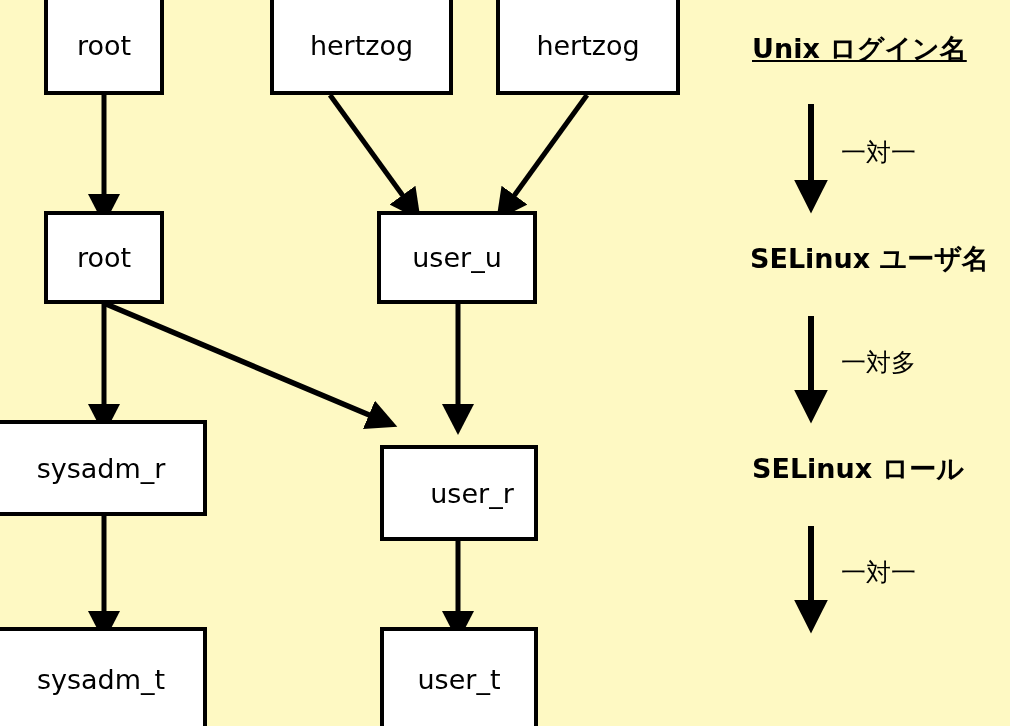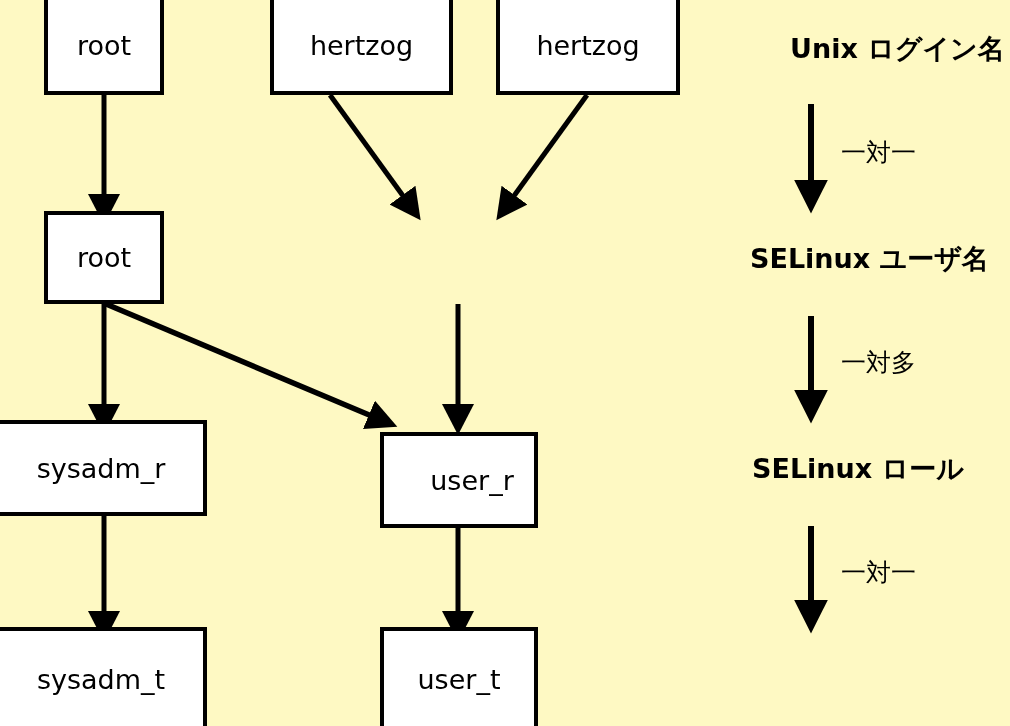--- a/index.html
+++ b/index.html
@@ -135,38 +135,41 @@
   </div>
 
   <div class="node" style="left:496px; top:-5px; width:184px; height:100px;">
     <span class="node-label">hertzog</span>
   </div>
 
   <div class="node" style="left:44px; top:211px; width:120px; height:93px;">
     <span class="node-label">root</span>
   </div>
 
+  <div class="node" style="left:377px; top:211px; width:160px; height:93px;">
+    <span class="node-label">user_u</span>
+  </div>
 
   <div class="node" style="left:-5px; top:420px; width:212px; height:96px;">
     <span class="node-label">sysadm_r</span>
   </div>
 
-  <div class="node" style="left:380px; top:432px; width:158px; height:96px;padding-left:26px;">
+  <div class="node" style="left:380px; top:445px; width:158px; height:96px;padding-left:26px;">
     <span class="node-label">user_r</span>
   </div>
 
   <div class="node" style="left:-5px; top:627px; width:212px; height:104px;">
     <span class="node-label">sysadm_t</span>
   </div>
 
   <div class="node" style="left:380px; top:627px; width:158px; height:104px;">
     <span class="node-label">user_t</span>
   </div>
 
-  <div class="legend-label" style="left:790px; top:35px;">Unix ログイン名</div>
+  <div class="legend-label" style="left:752px; top:35px;text-decoration:underline;">Unix ログイン名</div>
 
   <div class="legend-cardinality" style="left:841px; top:140px;">一対一</div>
 
   <div class="legend-label" style="left:750px; top:245px;">SELinux ユーザ名</div>
 
   <div class="legend-cardinality" style="left:841px; top:350px;">一対多</div>
 
   <div class="legend-label" style="left:752px; top:455px;">SELinux ロール</div>
 
   <div class="legend-cardinality" style="left:841px; top:560px;">一対一</div>

